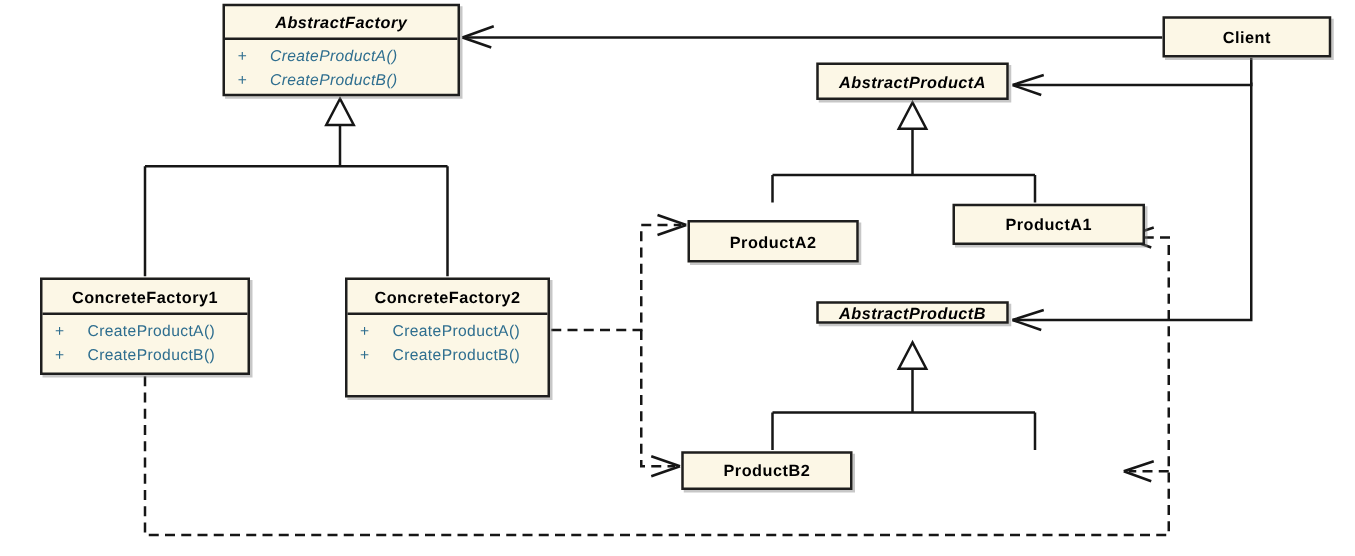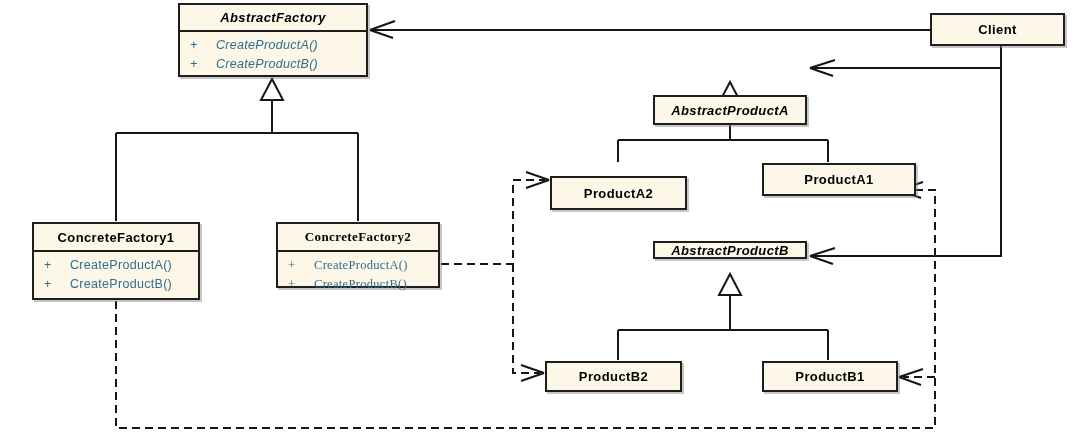--- a/index.html
+++ b/index.html
@@ -107,21 +107,21 @@
         <span class="vis">+</span>
         <span>CreateProductB()</span>
       </div>
     </div>
   </div>
 
   <div class="uml-class" style="left:930px;top:13px;width:135px;height:33px;">
     <div class="uml-title">Client</div>
   </div>
 
-  <div class="uml-class abstract" style="left:653px;top:50px;width:154px;height:30px;margin-top:45px;">
+  <div class="uml-class abstract" style="left:653px;top:50px;width:154px;height:30px;">
     <div class="uml-title">AbstractProductA</div>
   </div>
 
   <div class="uml-class" style="left:550px;top:176px;width:137px;height:34px;">
     <div class="uml-title">ProductA2</div>
   </div>
 
   <div class="uml-class" style="left:762px;top:163px;width:154px;height:33px;">
     <div class="uml-title">ProductA1</div>
   </div>
@@ -133,21 +133,21 @@
         <span class="vis">+</span>
         <span>CreateProductA()</span>
       </div>
       <div class="method">
         <span class="vis">+</span>
         <span>CreateProductB()</span>
       </div>
     </div>
   </div>
 
-  <div class="uml-class two-compartment cf" style="left:276px;top:222px;width:164px;height:66px;font-family:Liberation Serif, serif;">
+  <div class="uml-class two-compartment cf" style="left:276px;top:222px;width:164px;height:96px;">
     <div class="uml-title">ConcreteFactory2</div>
     <div class="uml-methods">
       <div class="method">
         <span class="vis">+</span>
         <span>CreateProductA()</span>
       </div>
       <div class="method">
         <span class="vis">+</span>
         <span>CreateProductB()</span>
       </div>
@@ -155,17 +155,14 @@
   </div>
 
   <div class="uml-class abstract" style="left:653px;top:241px;width:154px;height:18px;">
     <div class="uml-title">AbstractProductB</div>
   </div>
 
   <div class="uml-class" style="left:545px;top:361px;width:137px;height:31px;">
     <div class="uml-title">ProductB2</div>
   </div>
 
-  <div class="uml-class" style="left:762px;top:361px;width:136px;height:31px;">
-    <div class="uml-title">ProductB1</div>
-  </div>
 
 </div>
 
 </body></html>

